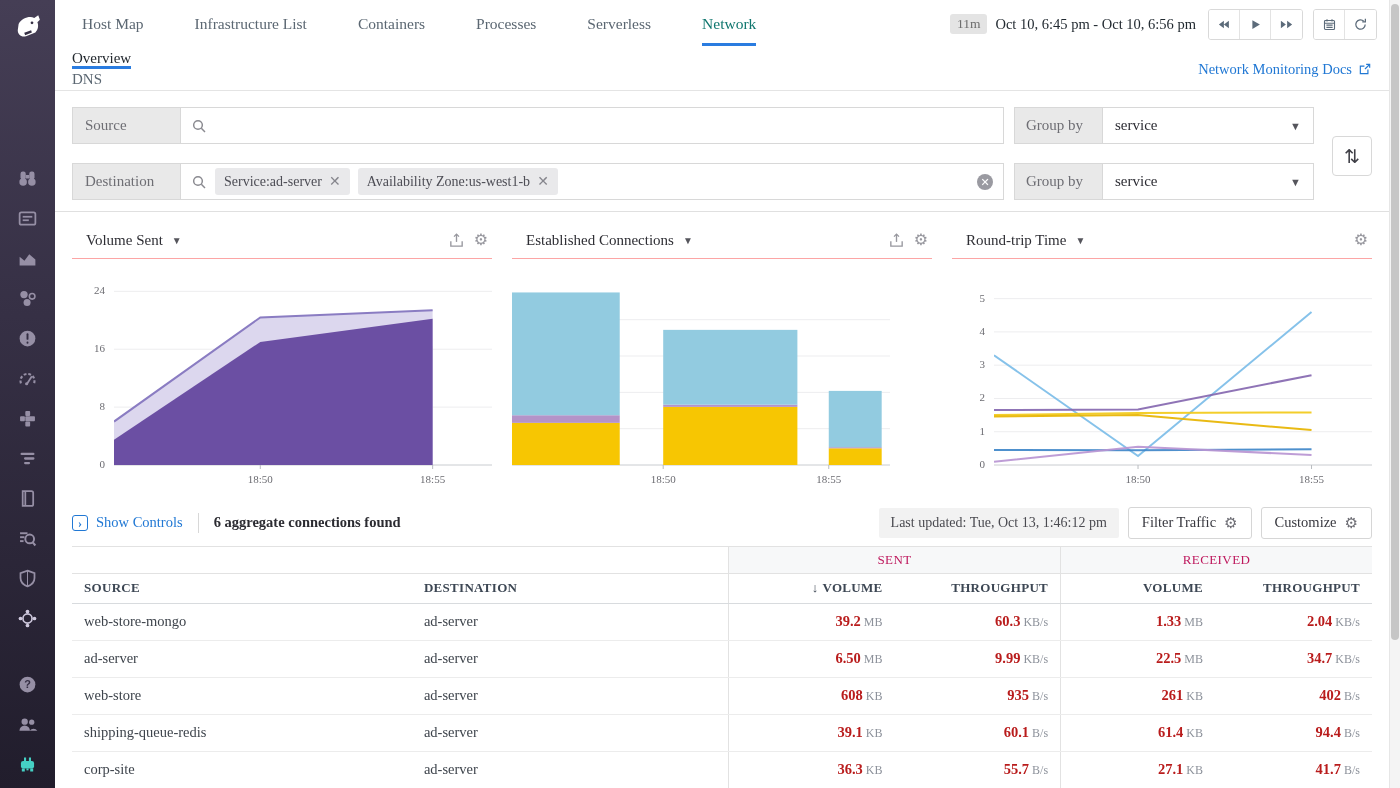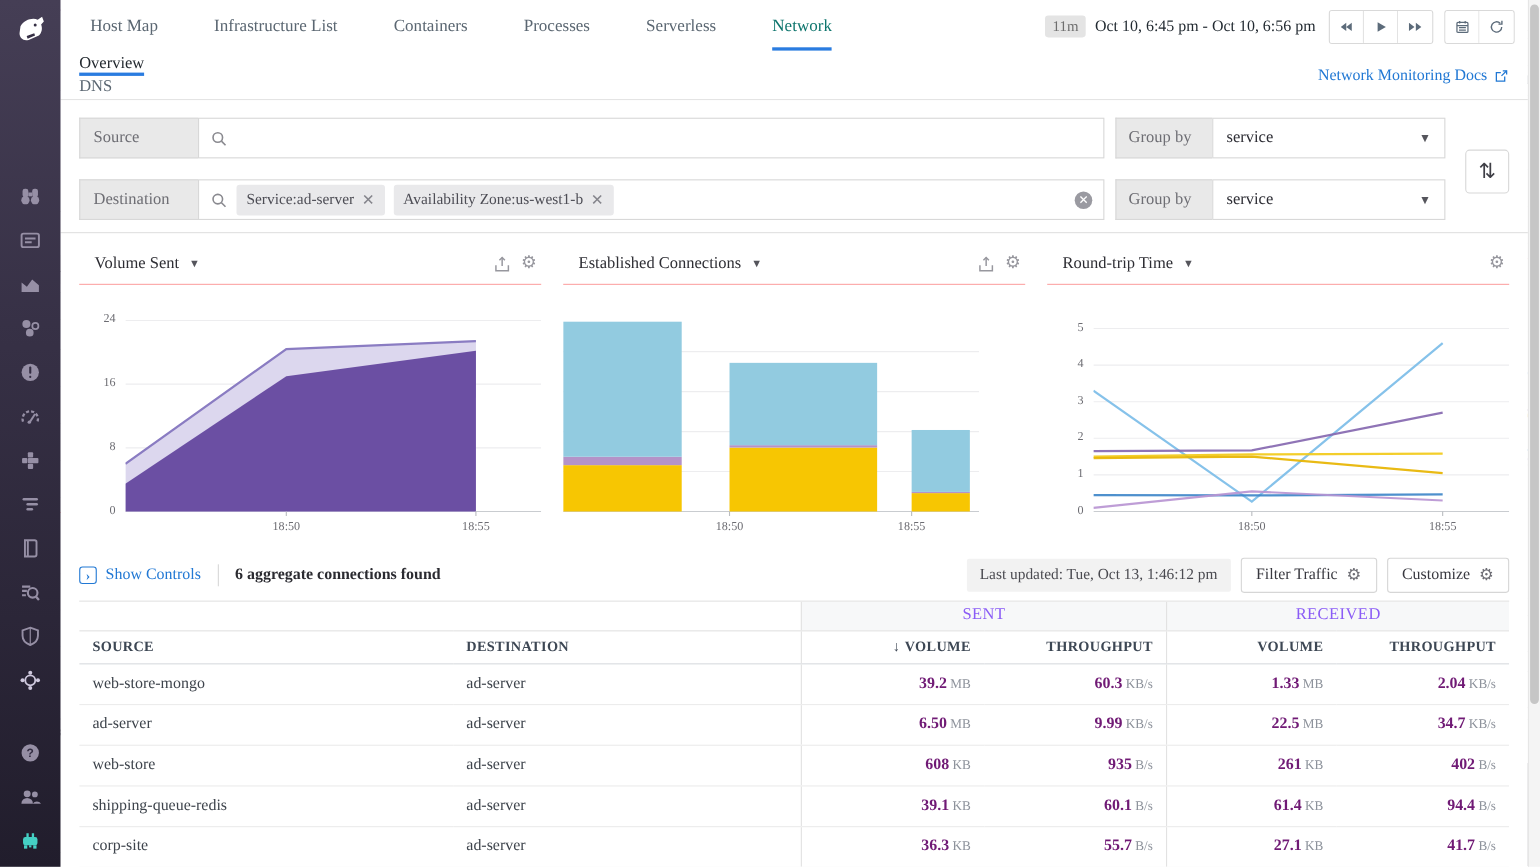--- a/index.html
+++ b/index.html
@@ -107,33 +107,33 @@
   .last-updated { background:#f2f2f2; color:#4a4a50; font-size:14px; padding:7px 12px;
     border-radius:2px; }
   .ctrl-btn { background:#fff; border:1px solid #d6d6d6; border-radius:3px; height:32px;
     display:flex; align-items:center; gap:8px; padding:0 13px; font-size:14.5px; color:#38383f;
     cursor:pointer; }
   .ctrl-btn .g { color:#6e6e75; font-size:15px; }
 
   
   .table-wrap { height:242px; margin:0 17px; overflow:hidden; border-top:1px solid #e2e2e2; }
   table { width:100%; border-collapse:collapse; table-layout:fixed; }
-  .grp-row td { height:26px; background:#f7f8f9; color:#8b5cf6; font-size:15px;
+  .grp-row td { height:26px; background:#f7f8f9; color:#be185d; font-size:13px;
     text-align:center; letter-spacing:.4px; border-bottom:1px solid #e2e2e2; }
   .grp-row td.first { background:#fff; }
   .bl { border-left:1px solid #e2e2e2; }
   .hdr-row th { height:30px; font-size:13px; color:#3d4754; letter-spacing:.3px;
     border-bottom:1px solid #d8dbde; font-weight:700; }
   .hdr-row th.l { text-align:left; padding-left:12px; }
   .hdr-row th.r { text-align:right; padding-right:12px; }
   .sort-arrow { font-weight:700; margin-right:4px; }
   tbody td { height:37px; border-bottom:1px solid #ececec; font-size:14.5px; color:#3e444c; }
   td.l { text-align:left; padding-left:12px; }
   td.r { text-align:right; padding-right:12px; }
-  .num { font-weight:700; color:#701a75; }
+  .num { font-weight:700; color:#b91c1c; }
   .unit { color:#8d929b; font-size:12px; margin-left:3px; }
 
   
   .scrollbar { position:fixed; right:0; top:0; width:11px; height:788px;
     background:#f4f4f4; border-left:1px solid #e6e6e6; }
   .scroll-thumb { position:absolute; left:1px; top:4px; width:8px; height:636px;
     background:#c6c6c6; border-radius:4px; }
 </style>
 </head>
 <body>

